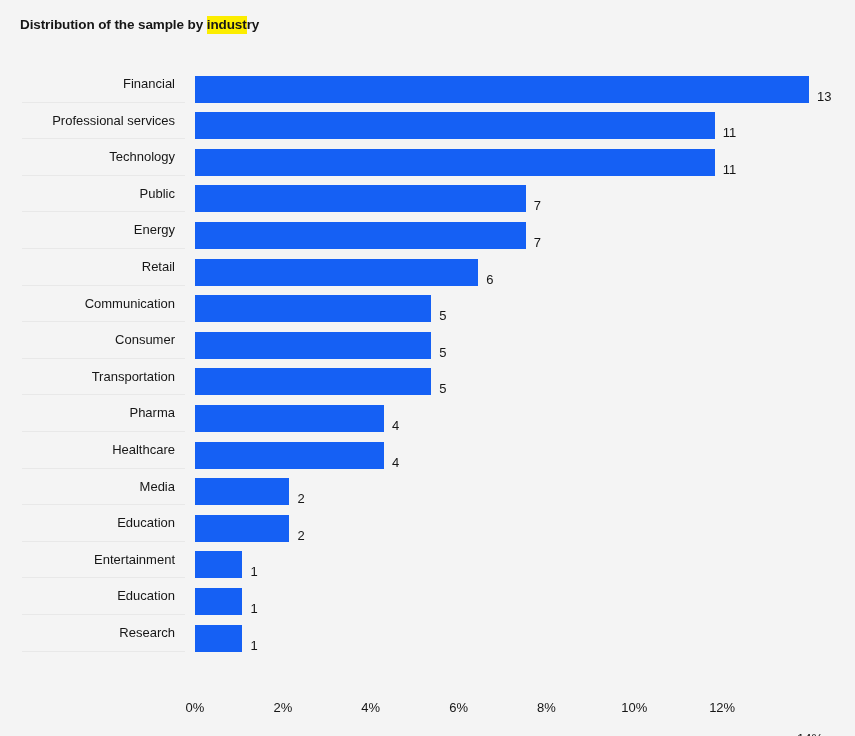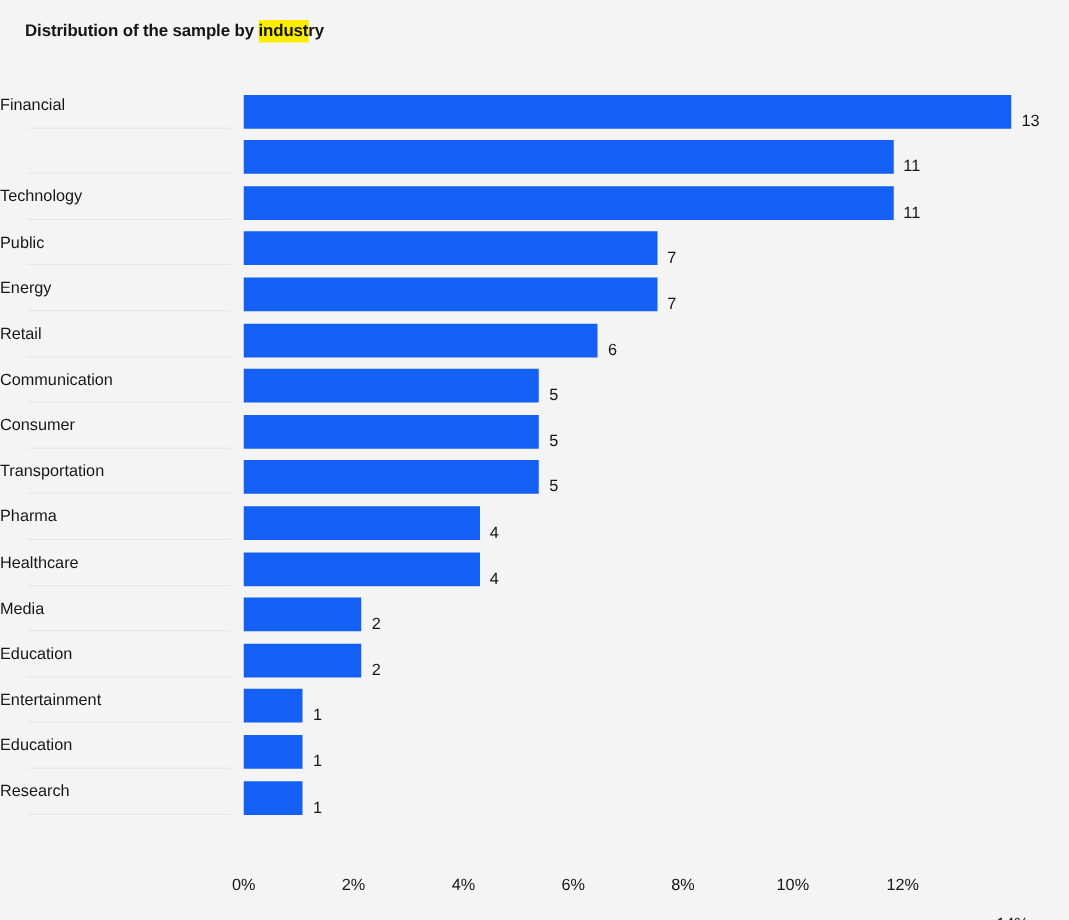--- a/index.html
+++ b/index.html
@@ -63,20 +63,21 @@
     background: #e8e8e8;
   }
 
   .row .cat-label {
     position: absolute;
     left: 0;
     top: 0;
     width: 175px;
     height: 36.6px;
     line-height: 36.6px;
+    text-align: right;
     font-size: 13px;
     color: #161616;
     white-space: nowrap;
     overflow: visible;
   }
 
   .bar-track {
     position: absolute;
     left: 195px;
     top: 0;
@@ -129,20 +130,21 @@
   <div class="plot" id="plot">
       <div class="row">
         <div class="cat-label">Financial</div>
         <div class="sep"></div>
         <div class="bar-track">
           <div class="bar" style="width: 614.121px; background: rgb(21, 96, 244);"></div>
           <div class="bar-value">13</div>
         </div>
       </div>
       <div class="row">
+        <div class="cat-label">Professional services</div>
         <div class="sep"></div>
         <div class="bar-track">
           <div class="bar" style="width: 519.675px; background: rgb(21, 96, 244);"></div>
           <div class="bar-value">11</div>
         </div>
       </div>
       <div class="row">
         <div class="cat-label">Technology</div>
         <div class="sep"></div>
         <div class="bar-track">

